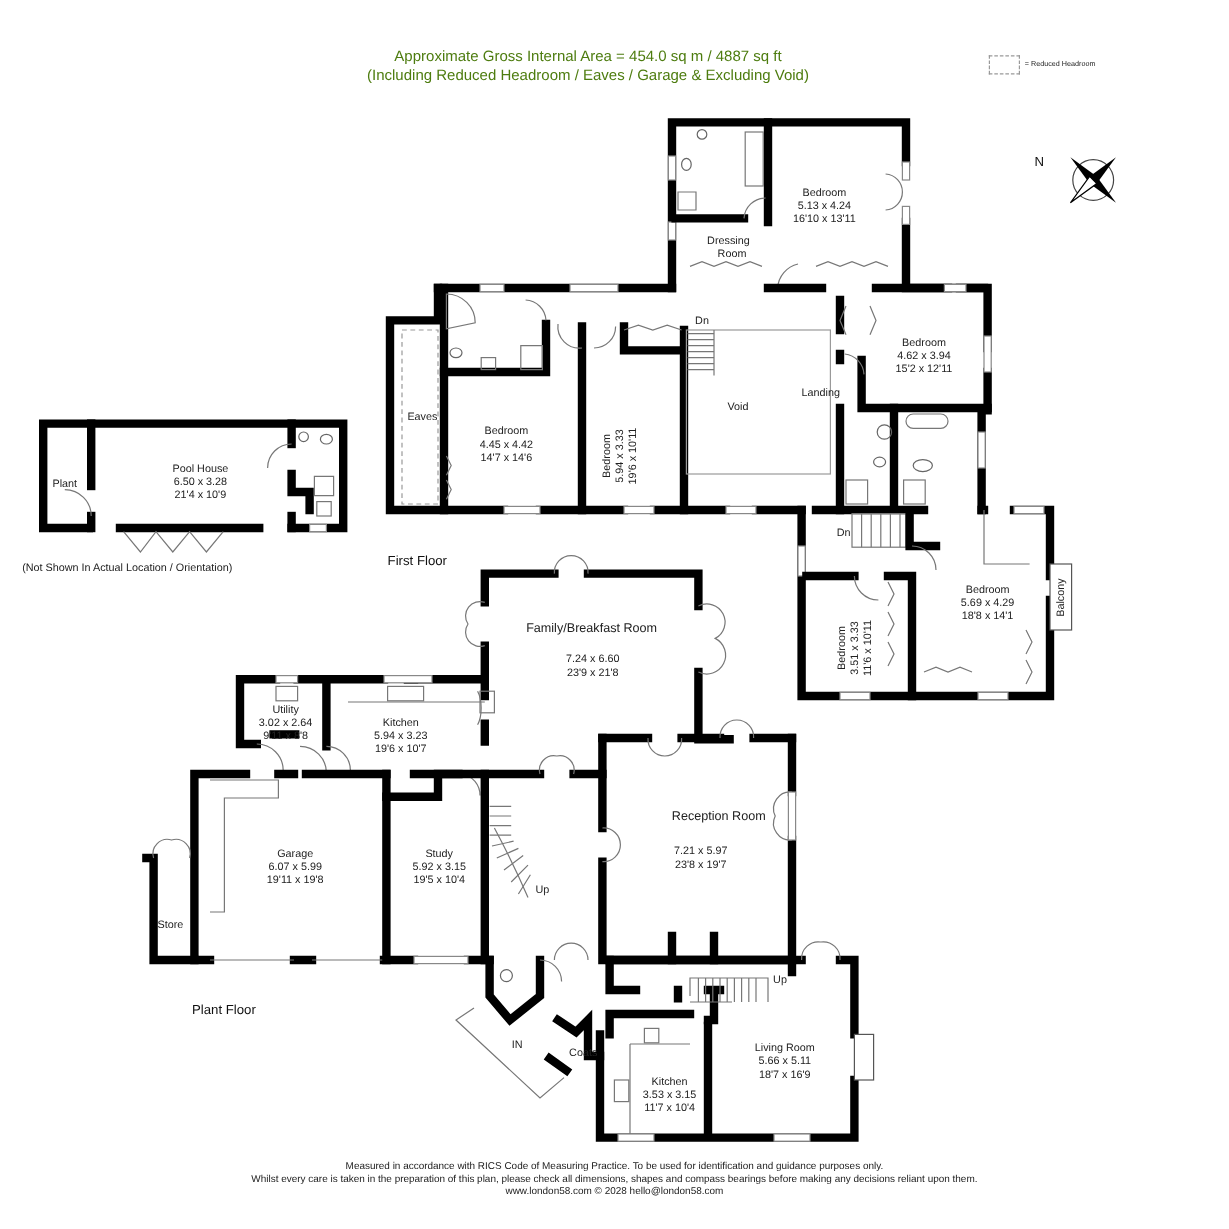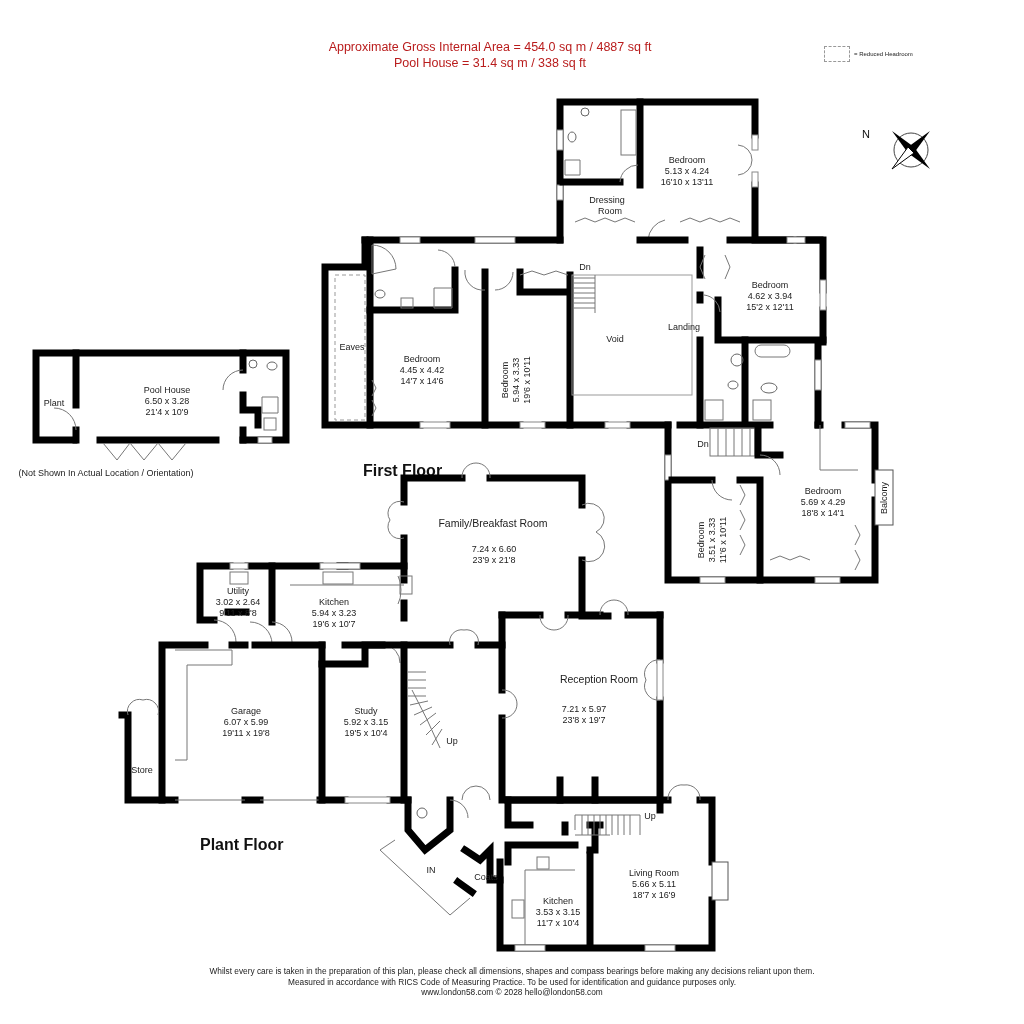--- a/index.html
+++ b/index.html
@@ -1,34 +1,34 @@
 <!DOCTYPE html>
 <html><head>
 <meta charset="utf-8">
 <style>
   html,body{margin:0;padding:0;background:#fff;}
   body{width:1024px;height:1024px;position:relative;overflow:hidden;font-family:"Liberation Sans",sans-serif;color:#111;}
-  .hdr{position:absolute;left:240px;top:40px;width:500px;text-align:center;font-size:12.5px;line-height:15.5px;color:#b91c1c;}
+  .hdr{position:absolute;left:240px;top:40px;width:500px;text-align:center;font-size:12.5px;line-height:15.5px;color:#4d7c0f;}
   .legend{position:absolute;left:824px;top:46px;display:flex;align-items:center;font-size:6px;color:#222;}
   .legend .box{width:24px;height:14px;border:1px dashed #999;margin-right:4px;}
-  .floor-label{position:absolute;font-weight:bold;font-size:16px;margin-left:40px;}
+  .floor-label{position:absolute;font-weight:normal;font-size:11px;}
   .footer{position:absolute;left:150px;top:966px;width:724px;text-align:center;font-size:8.3px;line-height:10.5px;color:#222;}
   svg{position:absolute;left:0;top:0;}
   .lw{stroke:#000;stroke-width:7;fill:none;stroke-linecap:square;}
   .thin{stroke:#777;stroke-width:1;fill:none;}
   .win{fill:#fff;stroke:#888;stroke-width:1;}
   .rl{font-family:"Liberation Sans",sans-serif;font-size:9px;fill:#222;text-anchor:middle;}
   .rl2{font-family:"Liberation Sans",sans-serif;font-size:10.5px;fill:#222;text-anchor:middle;}
 </style>
 </head>
 <body>
 
 <div class="hdr">
   <div>Approximate Gross Internal Area = 454.0 sq m / 4887 sq ft</div>
-  <div>Pool House = 31.4 sq m / 338 sq ft</div>
+  <div>(Including Reduced Headroom  / Eaves / Garage &amp; Excluding Void)</div>
 </div>
 
 <div class="legend">
   <div class="box"></div>
   <span>= Reduced Headroom</span>
 </div>
 
 <div class="floor-label" style="left:323px;top:462px;">First Floor</div>
 <div class="floor-label" style="left:160px;top:836px;">Plant Floor</div>
 
@@ -266,16 +266,16 @@
     <text class="rl" x="558" y="904">Kitchen</text>
     <text class="rl" x="558" y="915">3.53 x 3.15</text>
     <text class="rl" x="558" y="926">11'7 x 10'4</text>
     <text class="rl" x="654" y="876">Living Room</text>
     <text class="rl" x="654" y="887">5.66 x 5.11</text>
     <text class="rl" x="654" y="898">18'7 x 16'9</text>
   </g>
 </svg>
 
 <div class="footer">
+  <div>Measured in accordance with RICS Code of Measuring Practice. To be used for identification and guidance purposes only.</div>
   <div>Whilst every care is taken in the preparation of this plan, please check all dimensions, shapes and compass bearings before making any decisions reliant upon them.</div>
-  <div>Measured in accordance with RICS Code of Measuring Practice. To be used for identification and guidance purposes only.</div>
   <div>www.london58.com © 2028 hello@london58.com</div>
 </div>
 
 </body></html>

